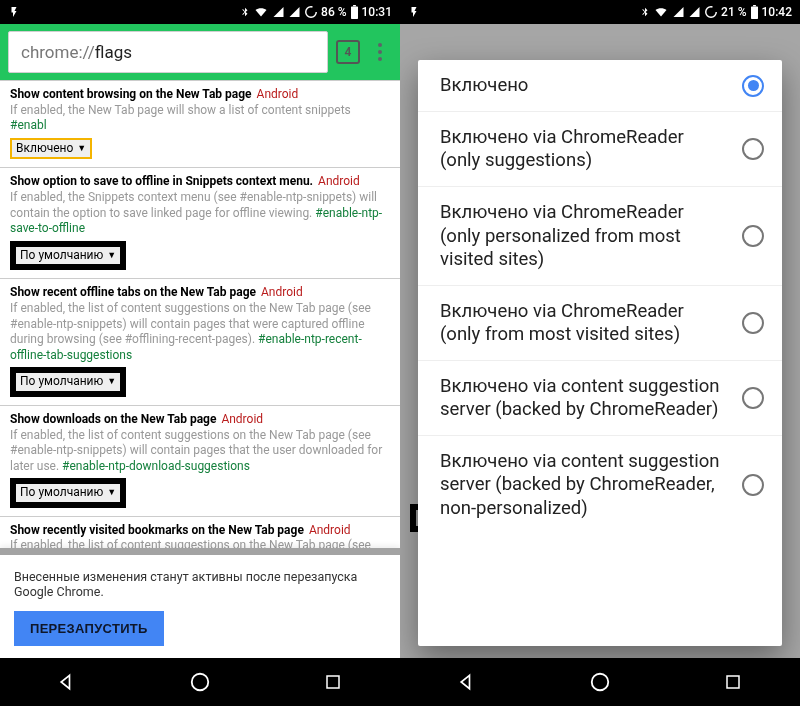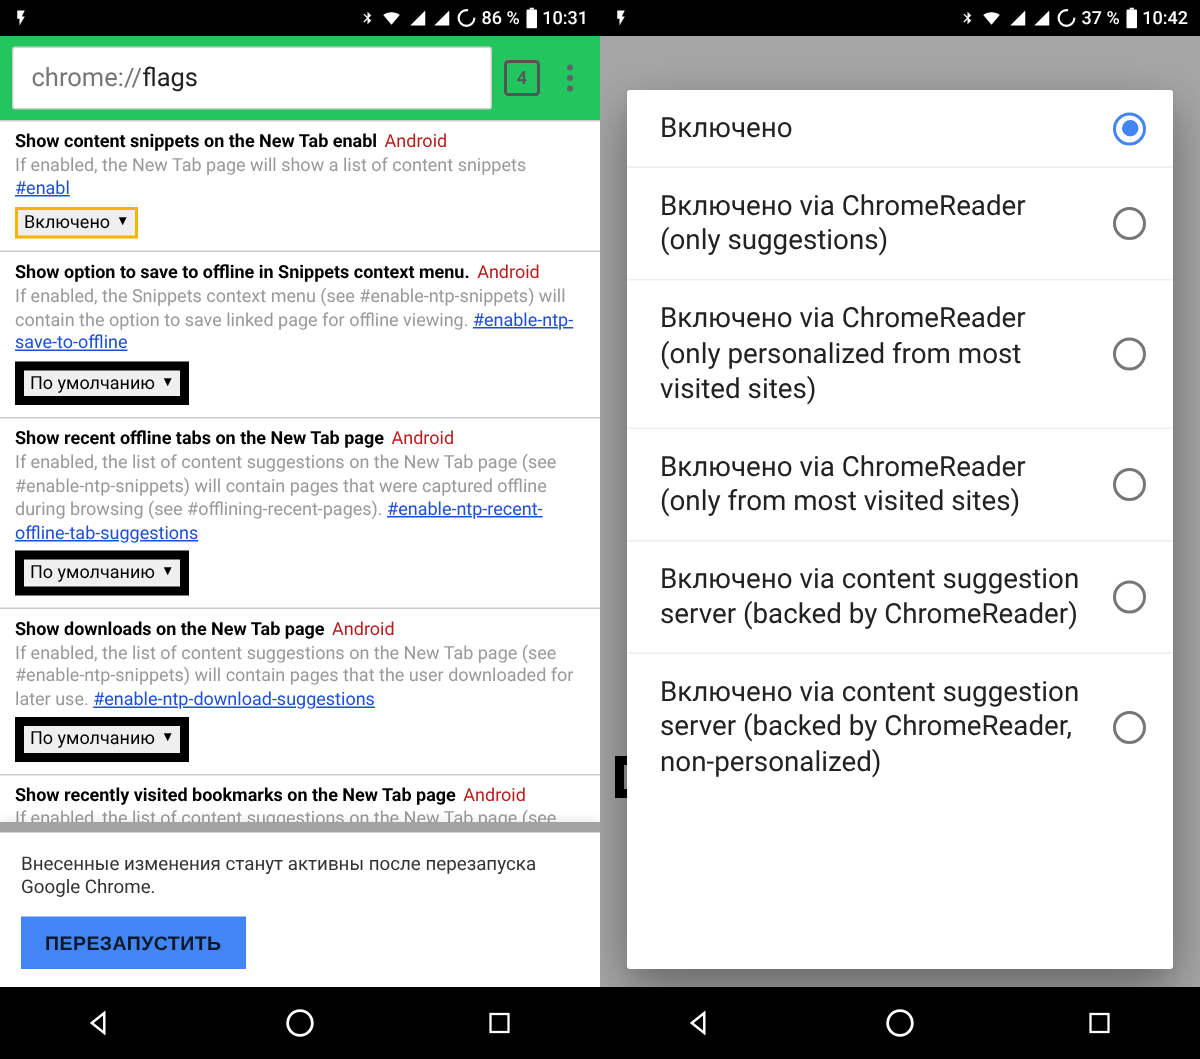--- a/index.html
+++ b/index.html
@@ -16,21 +16,21 @@
   .omnibox .bold { color: #222; }
   .tab-switcher { width: 24px; height: 24px; border: 2px solid #555; border-radius: 3px; display: flex; align-items: center; justify-content: center; font-size: 12px; font-weight: 600; color: #555; }
   .menu-dots { width: 24px; display: flex; flex-direction: column; align-items: center; gap: 3px; padding: 4px; }
   .menu-dots span { width: 4px; height: 4px; background: #5f6368; border-radius: 50%; }
   .flags-content { flex: 1; background: #fff; overflow-y: hidden; border-top: 0; }
   .flag-item { padding: 6px 10px 8px; border-bottom: 1px solid #ccc; font-size: 12px; line-height: 1.3; }
   .flag-item:first-child { border-top: 1px solid #ccc; }
   .flag-title { color: #000; font-weight: 700; display: inline; }
   .flag-platform { color: #b91c1c; display: inline; margin-left: 2px; }
   .flag-desc { color: #999; }
-  .flag-hash { color: #1d4ed8; text-decoration: underline; }
+  .flag-hash { color: #15803d; }
   .flag-select { margin-top: 4px; background: #efefef; border: 6px solid #000000; font-size: 12px; padding: 1px 4px; display: inline-flex; align-items: center; gap: 4px; }
   .flag-select.highlight { border: 2px solid #f4b400; }
   .flag-select .arrow { font-size: 9px; }
   .relaunch-bar { background: #fff; border-top: 7px solid #a3a3a3; padding: 14px 14px 12px; font-size: 12.5px; color: #333; box-shadow: 0 -2px 6px rgba(0,0,0,.08);}
   .relaunch-btn { margin-top: 12px; background: #4285f4; color: #0f172a; border: none; padding: 10px 16px; font-size: 13px; font-weight: 600; letter-spacing: .3px; }
   .nav-bar { height: 48px; background: #000; display: flex; align-items: center; justify-content: space-around; }
   .nav-btn { color: #fff; display: flex; align-items: center; justify-content: center; width: 40px; height: 40px; }
   
   .app-area-dimmed { flex:1; background:#fff; position:relative; overflow:hidden; }
   .dim-backdrop { position:absolute; inset:0; background: rgba(0,0,0,.35); }
@@ -104,21 +104,21 @@
           <span>4</span>
         </div>
         <div class="menu-dots">
             <span></span>
             <span></span>
             <span></span>
           </div>
       </div>
 
       <div class="flags-content" id="flags-list">
-          <div class="flag-item"><span class="flag-title">Show content snippets on the New Tab enabl</span> <span class="flag-platform">Android</span><br><span class="flag-desc">If enabled, the New Tab page will show a list of content snippets </span><span class="flag-hash">#enabl</span><br><span class="flag-select highlight">
+          <div class="flag-item"><span class="flag-title">Show content browsing on the New Tab page</span> <span class="flag-platform">Android</span><br><span class="flag-desc">If enabled, the New Tab page will show a list of content snippets </span><span class="flag-hash">#enabl</span><br><span class="flag-select highlight">
               <span>Включено</span> 
               <span class="arrow">▼</span>
             </span></div>
           <div class="flag-item"><span class="flag-title">Show option to save to offline in Snippets context menu.</span> <span class="flag-platform">Android</span><br><span class="flag-desc">If enabled, the Snippets context menu (see #enable-ntp-snippets) will contain the option to save linked page for offline viewing. </span><span class="flag-hash">#enable-ntp-save-to-offline</span><br><span class="flag-select">
               <span>По умолчанию</span> 
               <span class="arrow">▼</span>
             </span></div>
           <div class="flag-item"><span class="flag-title">Show recent offline tabs on the New Tab page</span> <span class="flag-platform">Android</span><br><span class="flag-desc">If enabled, the list of content suggestions on the New Tab page (see #enable-ntp-snippets) will contain pages that were captured offline during browsing (see #offlining-recent-pages). </span><span class="flag-hash">#enable-ntp-recent-offline-tab-suggestions</span><br><span class="flag-select">
               <span>По умолчанию</span> 
               <span class="arrow">▼</span>
@@ -183,21 +183,21 @@
         <span class="icon-svg">
             <svg width="13" height="12" viewBox="0 0 24 24" fill="#fff">
               <path d="M2 22h20V2L2 22z"></path>
             </svg>
           </span>
         <span class="icon-svg">
             <svg width="14" height="14" viewBox="0 0 24 24" fill="none" stroke="#fff" stroke-width="2.5">
               <circle cx="12" cy="12" r="9" stroke-dasharray="44 12"></circle>
             </svg>
           </span>
-        <span>37 %</span>
+        <span>21 %</span>
         <span class="icon-svg">
             <svg width="9" height="14" viewBox="0 0 12 20" fill="#fff">
               <rect x="1" y="2" width="10" height="18" rx="1"></rect>
               <rect x="4" y="0" width="4" height="2"></rect>
             </svg>
           </span>
         <span>10:42</span>
       </div>
     </div>
 

